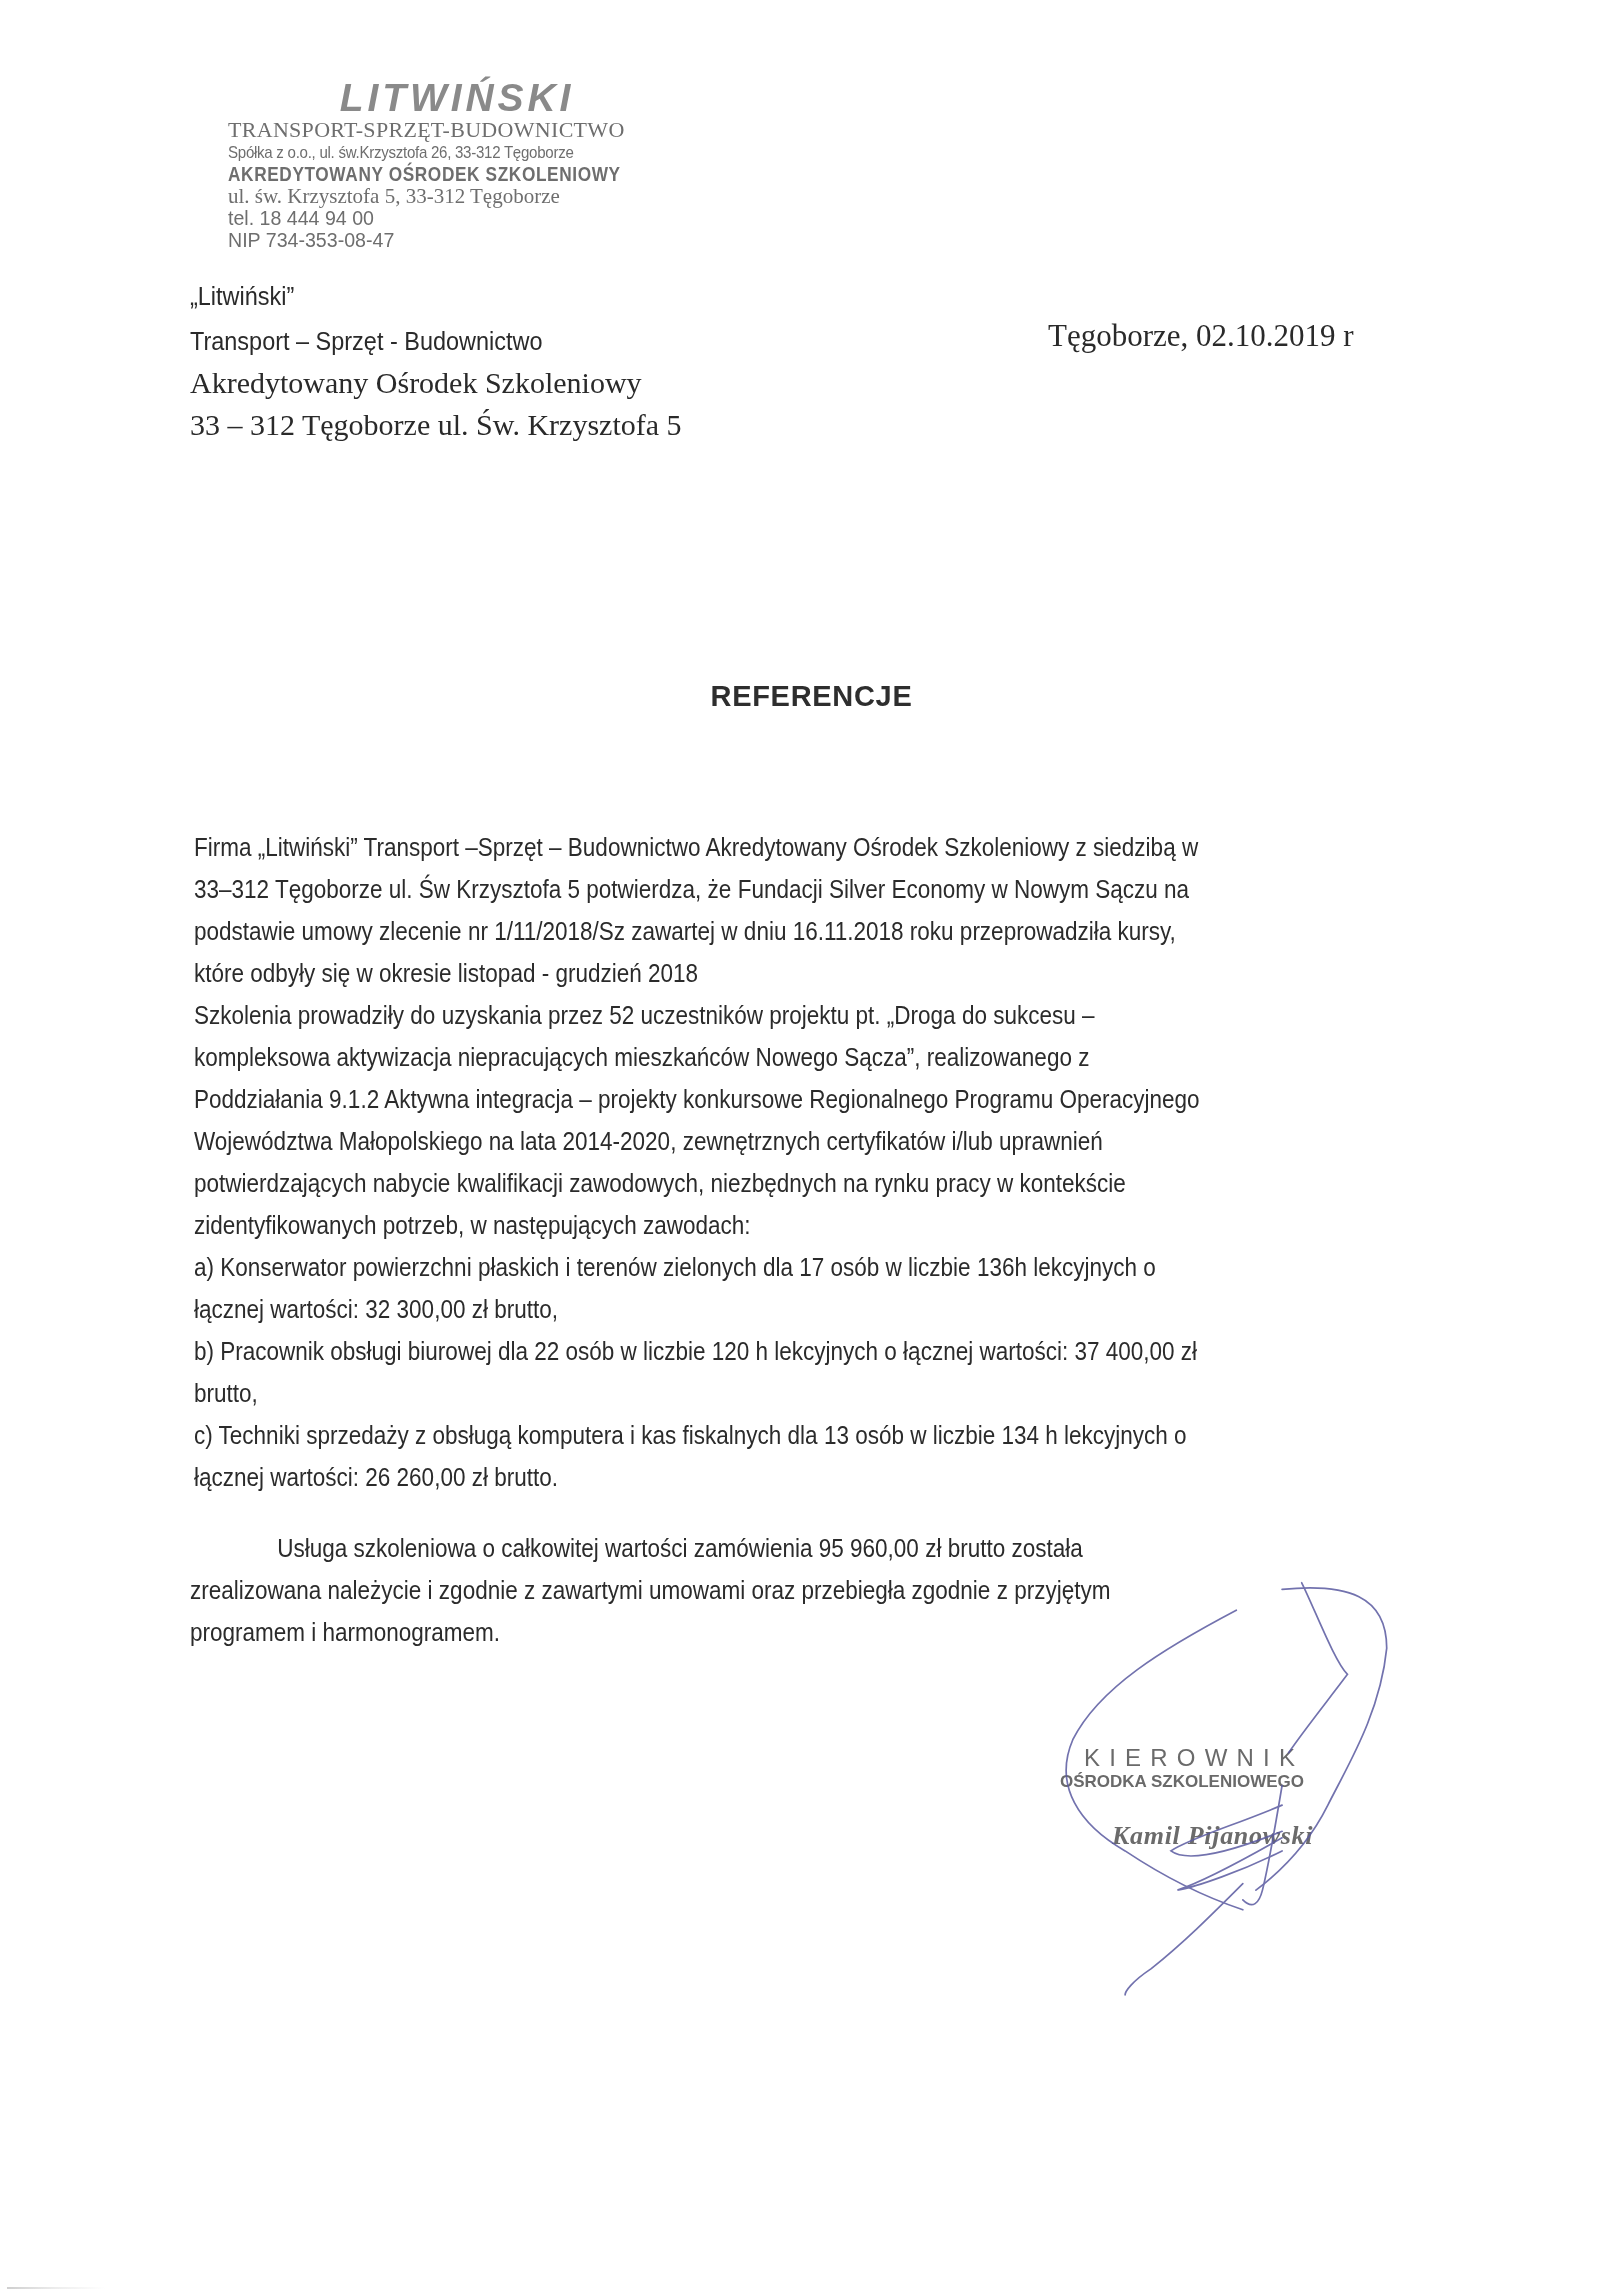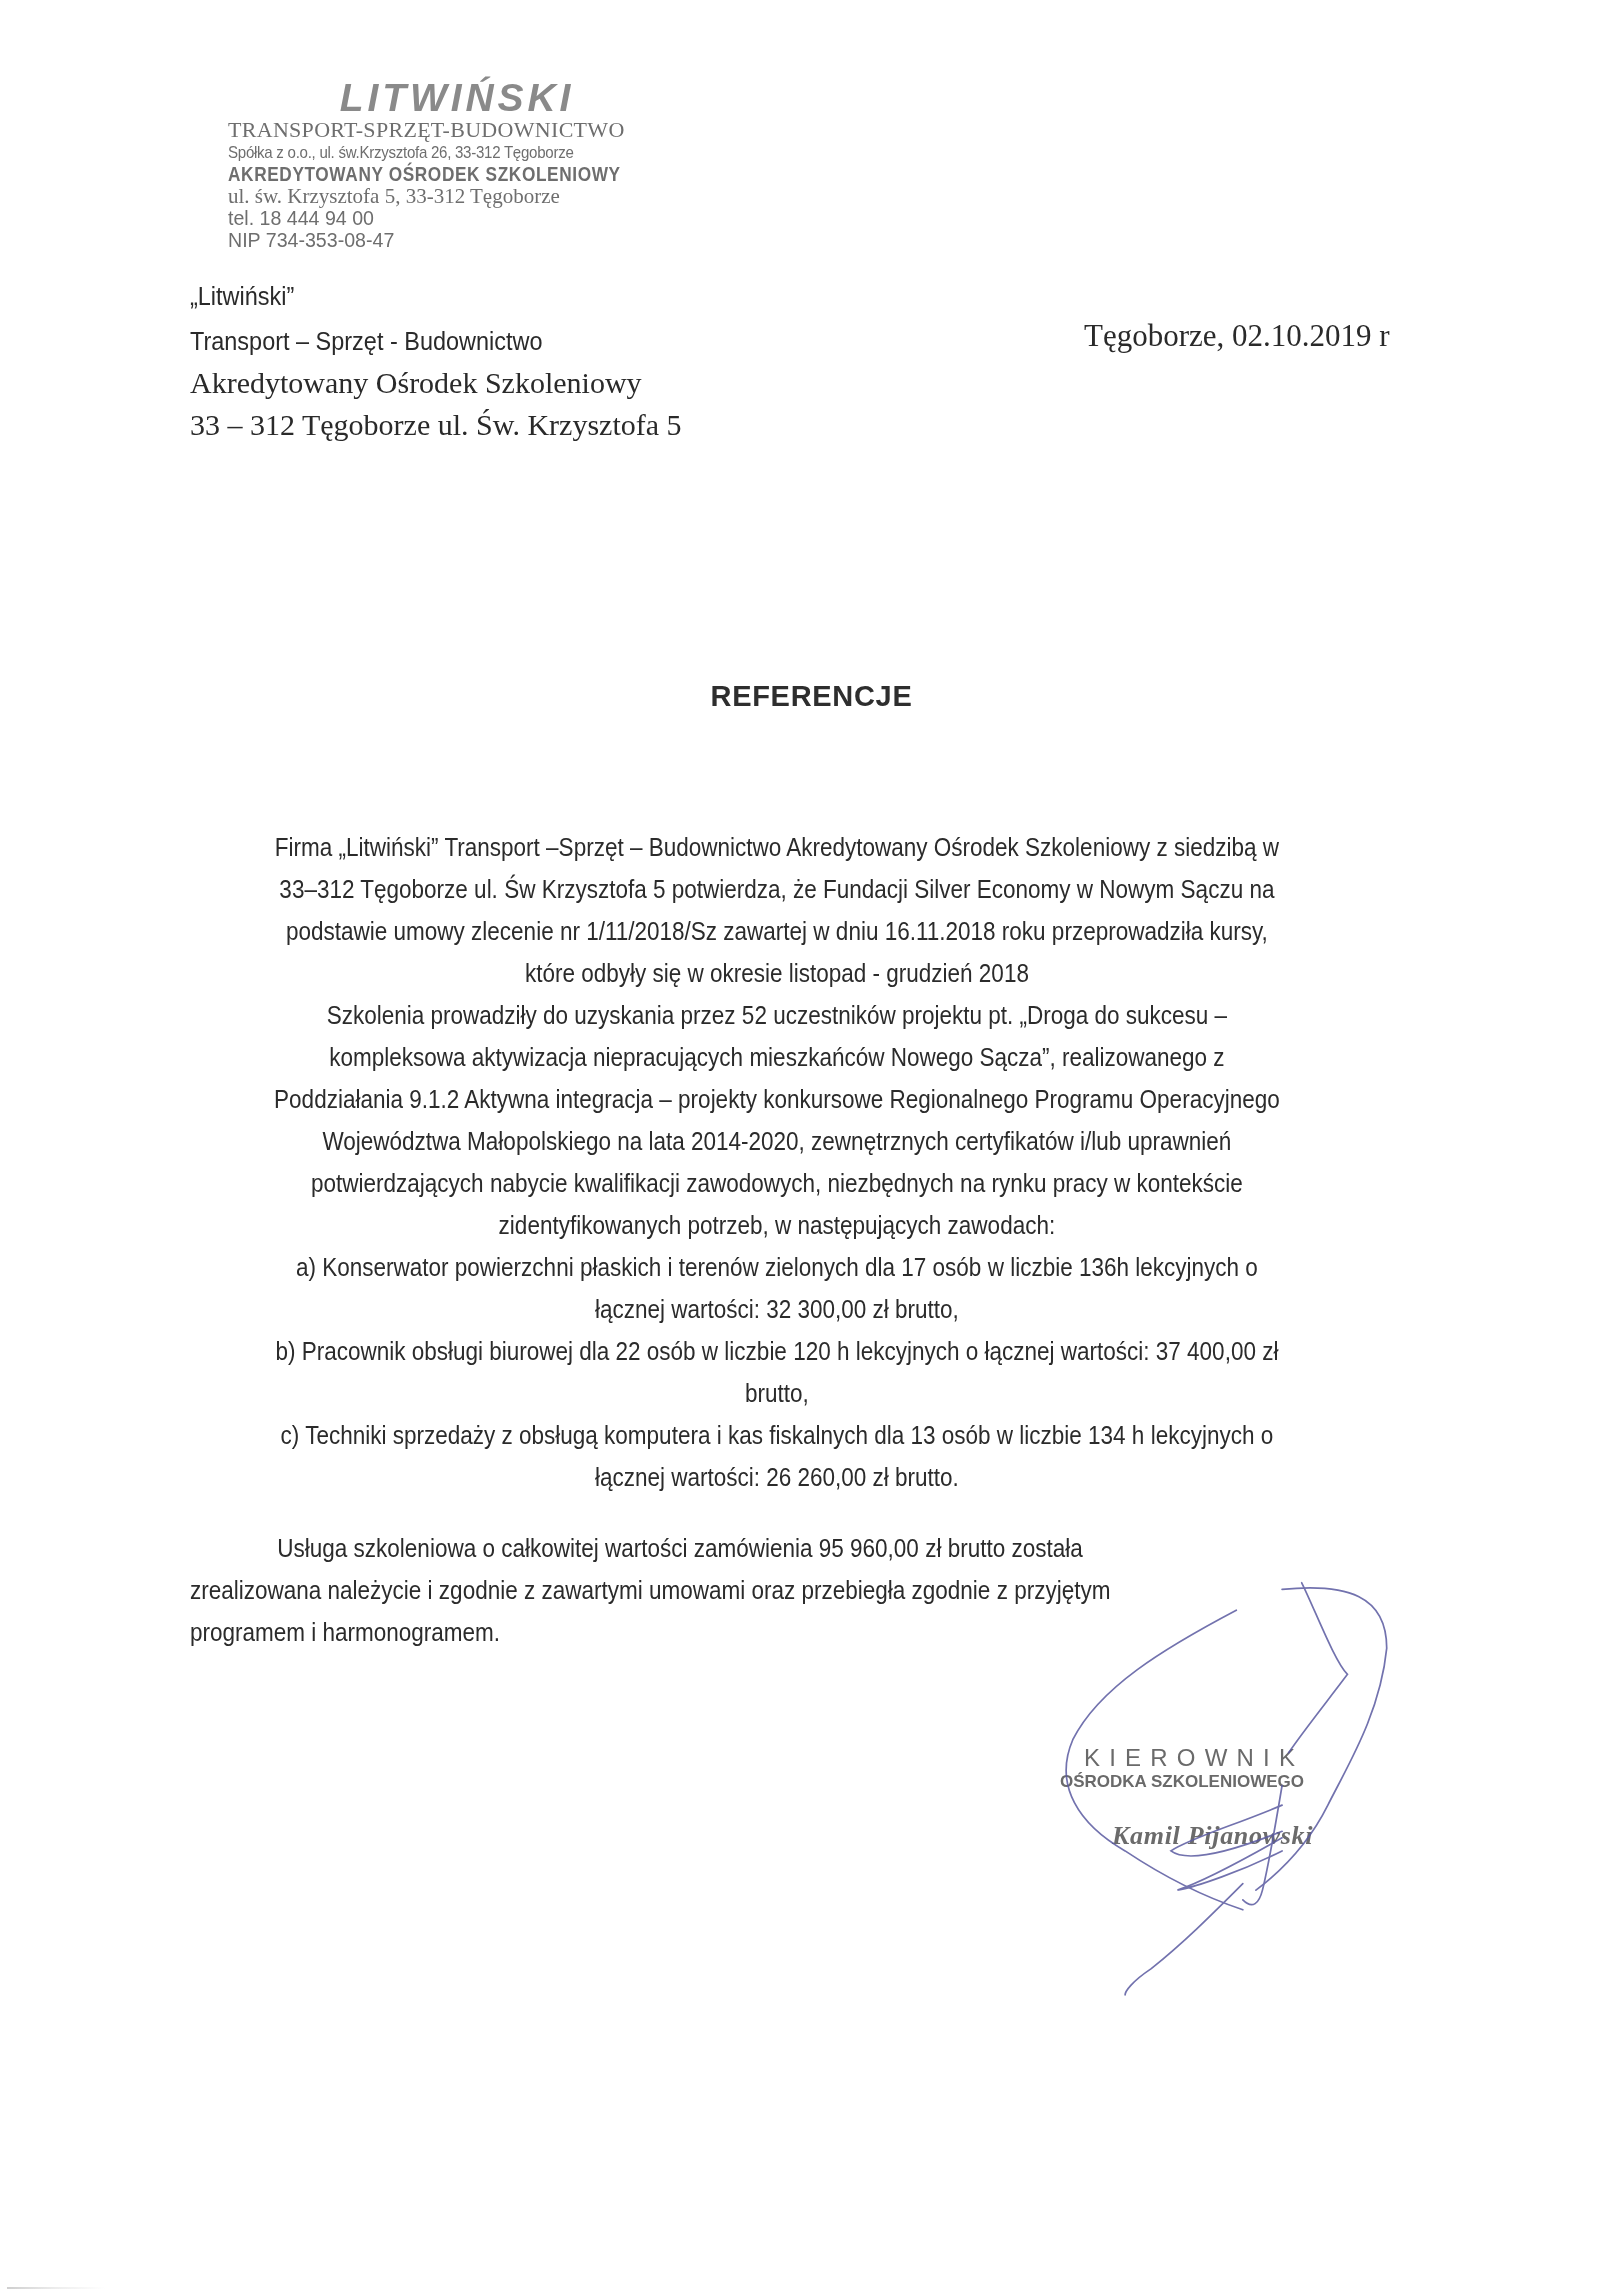--- a/index.html
+++ b/index.html
@@ -14,27 +14,27 @@
   .stamp-line.l3 { font-family: "Liberation Sans", sans-serif; font-weight: bold; font-size: 19.6px; transform: scaleX(0.88); transform-origin: left; letter-spacing: 0.7px; }
   .stamp-line.l4 { font-size: 21px; }
   .stamp-line.l5 { display: flex; justify-content: space-between; font-family: "Liberation Sans", sans-serif; font-size: 19.6px; flex-direction: column; }
 
   
   .sender { position: absolute; left: 190px; top: 276px; }
   .sender .sans { font-family: "Liberation Sans", sans-serif; font-size: 25.5px; line-height: 41px; color: #2a2a2a; transform: scaleX(0.92); transform-origin: left; white-space: nowrap; }
   .sender .serif { font-family: "Liberation Serif", serif; font-size: 30px; line-height: 42px; color: #2a2a2a; white-space: nowrap; }
   .sender .sans.first { margin-bottom: 3.9px; }
 
-  .place-date { position: absolute; left: 1084px; top: 318px; font-family: "Liberation Serif", serif; font-size: 31px; color: #2a2a2a; white-space: nowrap; }
+  .place-date { position: absolute; left: 1048px; top: 318px; font-family: "Liberation Serif", serif; font-size: 31px; color: #2a2a2a; white-space: nowrap; }
 
   
   .doc-title { position: absolute; left: 0; right: 0; top: 680px; text-align: center; font-family: "Liberation Sans", sans-serif; font-weight: bold; font-size: 29px; letter-spacing: 0.7px; color: #2e2e2e; }
 
   
-  .body { position: absolute; left: 200px; top: 826px; width: 1282px; font-family: "Liberation Sans", sans-serif; font-size: 25px; line-height: 42px; color: #2b2b2b; text-align: center; }
+  .body { position: absolute; left: 194px; top: 826px; width: 1282px; font-family: "Liberation Sans", sans-serif; font-size: 25px; line-height: 42px; color: #2b2b2b; }
   .body .ln { white-space: nowrap; transform: scaleX(0.9); transform-origin: left; }
   .closing { position: absolute; left: 190px; top: 1527px; font-family: "Liberation Sans", sans-serif; font-size: 25px; line-height: 42px; color: #2b2b2b; }
   .closing .ln { white-space: nowrap; transform: scaleX(0.9); transform-origin: left; }
   .closing .indent { padding-left: 97px; }
 
   
   .sig-stamp { position: absolute; left: 1060px; top: 1745px; color: #6a6a6a; font-family: "Liberation Sans", sans-serif; }
   .sig-role { font-size: 24px; letter-spacing: 9.2px; margin-left: 24px; line-height: 26px; }
   .sig-unit { font-size: 17px; font-weight: bold; letter-spacing: 0px; line-height: 22px; }
   .sig-name { font-family: "Liberation Serif", serif; font-style: italic; font-weight: bold; font-size: 26px; margin-left: 52px; margin-top: 27.5px; color: #6b6b6b; letter-spacing: 0.7px; }

